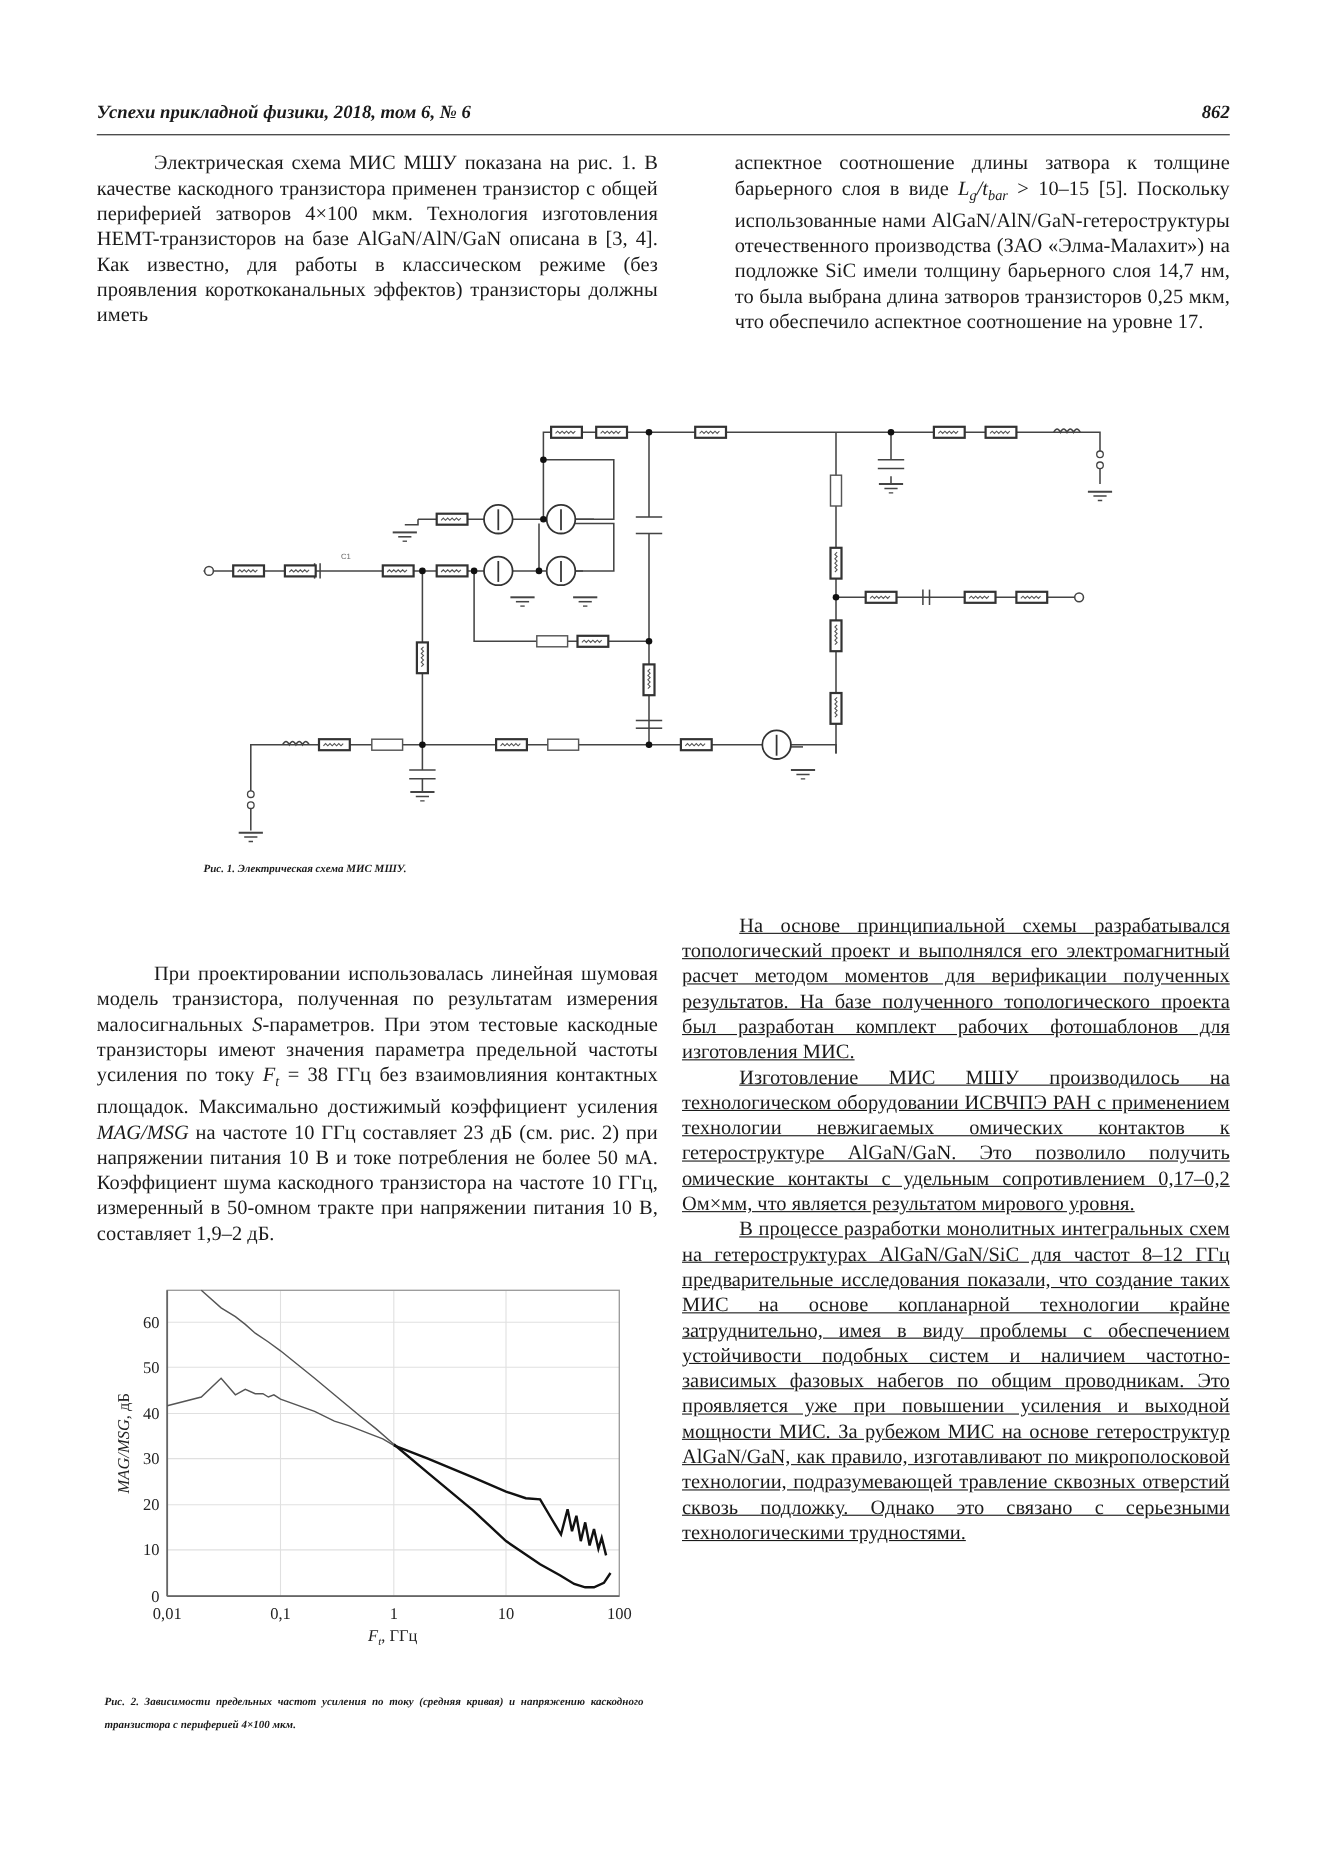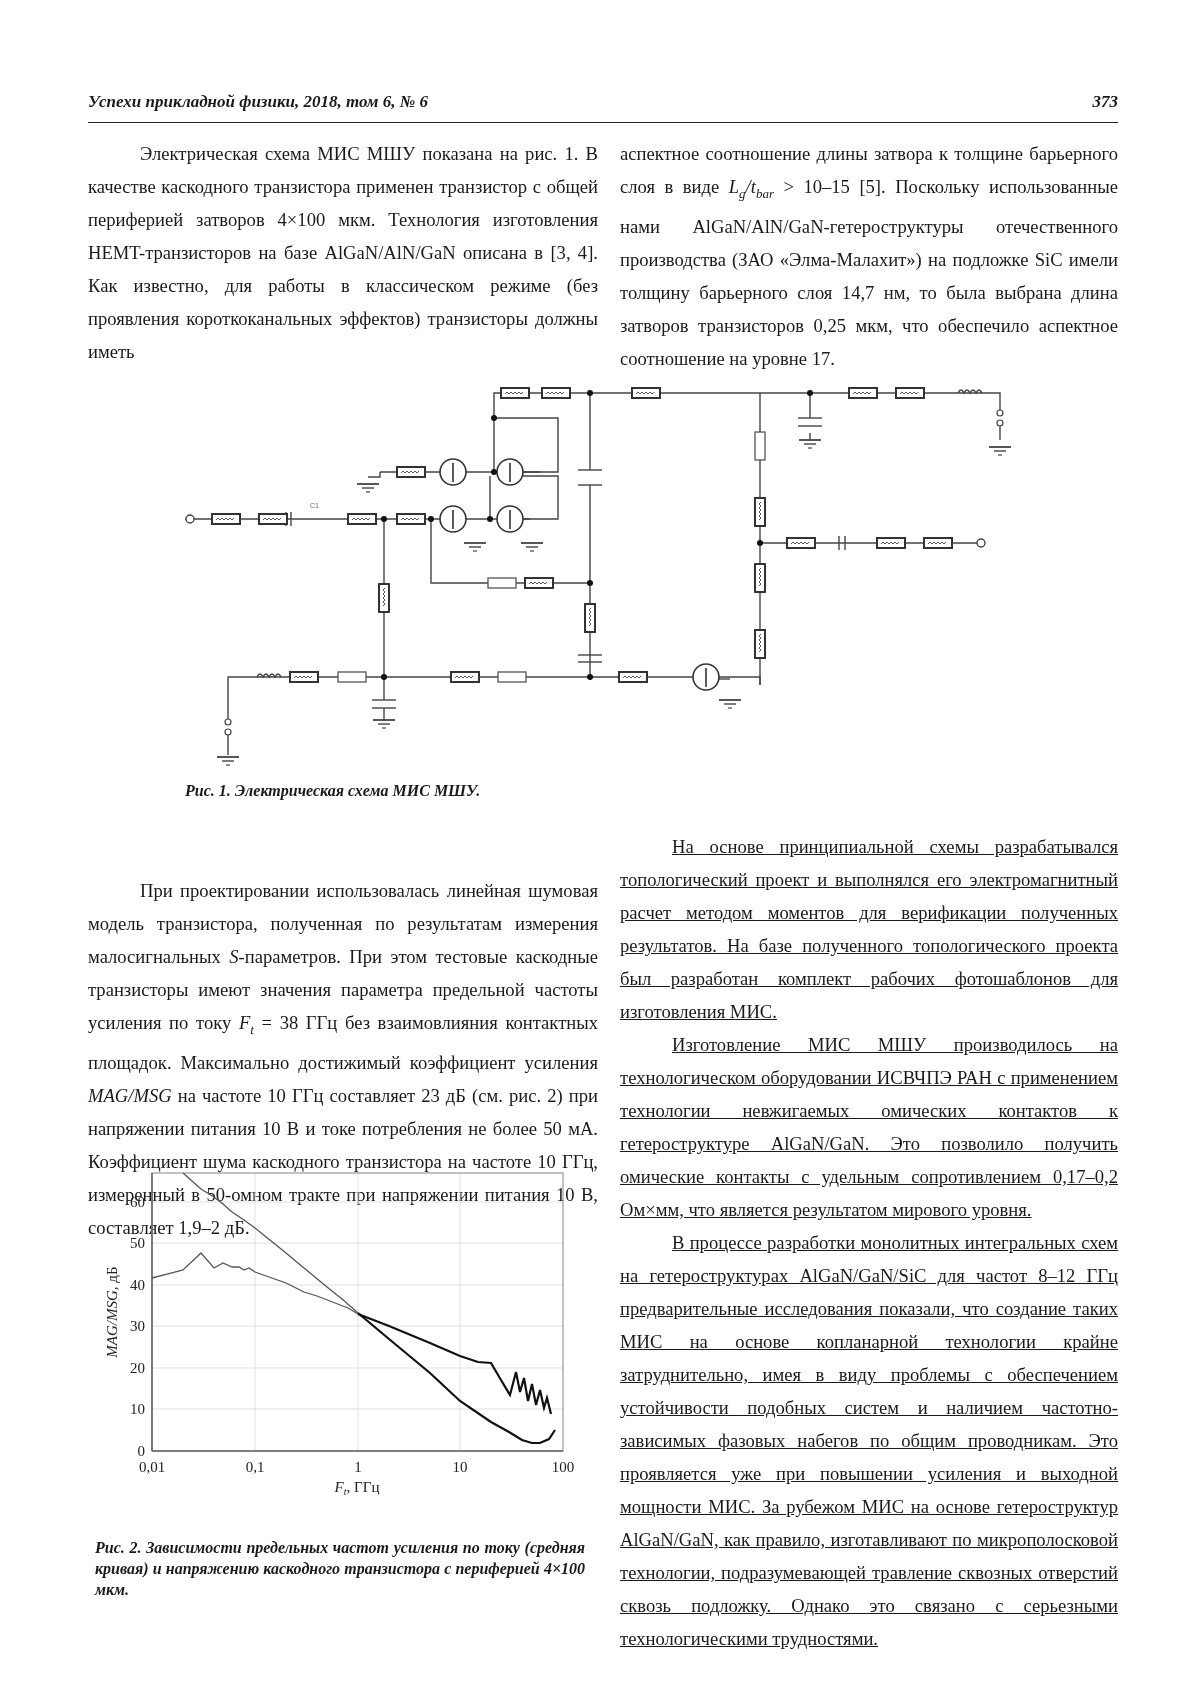--- a/index.html
+++ b/index.html
@@ -2,37 +2,37 @@
 <html><head>
 <meta charset="utf-8">
 <style>
   html, body { margin: 0; padding: 0; background: #ffffff; }
   body { width: 1200px; height: 1698px; position: relative; overflow: hidden;
          font-family: "Liberation Serif", "DejaVu Serif", serif; color: #1a1a1a; }
   .header { position: absolute; left: 88px; top: 88px; width: 1030px; height: 34px;
             border-bottom: 1.5px solid #222; font-weight: bold; }
   .header .journal { position: absolute; left: 0; top: 4px; font-style: italic; font-size: 17px; }
   .header .page-num { position: absolute; right: 0; top: 4px; font-style: italic; font-size: 17px; }
-  .col { position: absolute; font-size: 18.6px; line-height: 33px; text-align: justify; }
+  .col { position: absolute; font-size: 18.6px; line-height: 23px; text-align: justify; }
   .col p { margin: 0; text-indent: 52px; }
-  .col p.noindent { text-indent: 0; }
+  .col p.noindent { text-indent: 0; margin-left: 48px; }
   .left { left: 88px; width: 510px; }
   .right { left: 620px; width: 498px; }
-  .caption { position: absolute; font-weight: bold; font-style: italic; font-size: 16px; line-height: 21px; }
+  .caption { position: absolute; font-weight: bold; font-style: italic; font-size: 10px; line-height: 21px; }
   .schem { position: absolute; left: 180px; top: 368px; width: 850px; height: 400px; }
   .chart { position: absolute; left: 95px; top: 1170px; width: 500px; height: 330px; }
   .it { font-style: italic; }
   sub { font-size: 70%; }
 </style>
 </head>
 <body>
 
 <div class="header">
   <span class="journal">Успехи прикладной физики, 2018, том 6, № 6</span>
-  <span class="page-num">373</span>
+  <span class="page-num">862</span>
 </div>
 
 <div class="col left" style="top:137px;">
   <p>Электрическая схема МИС МШУ показана на рис. 1. В качестве каскодного транзистора применен транзистор с общей периферией затворов 4×100 мкм. Технология изготовления HEMT-транзисторов на базе AlGaN/AlN/GaN описана в [3, 4]. Как известно, для работы в классическом режиме (без проявления короткоканальных эффектов) транзисторы должны иметь</p>
 </div>
 
 <div class="col right" style="top:137px;">
   <p class="noindent"><span>аспектное соотношение длины затвора к толщине барьерного слоя в виде </span><span class="it">L</span><sub class="it">g</sub><span class="it">/t</span><sub class="it">bar</sub><span> &gt; 10–15 [5]. Поскольку использованные нами AlGaN/AlN/GaN-гетероструктуры отечественного производства (ЗАО «Элма-Малахит») на подложке SiC имели толщину барьерного слоя 14,7 нм, то была выбрана длина затворов транзисторов 0,25 мкм, что обеспечило аспектное соотношение на уровне 17.</span></p>
 </div>
 

